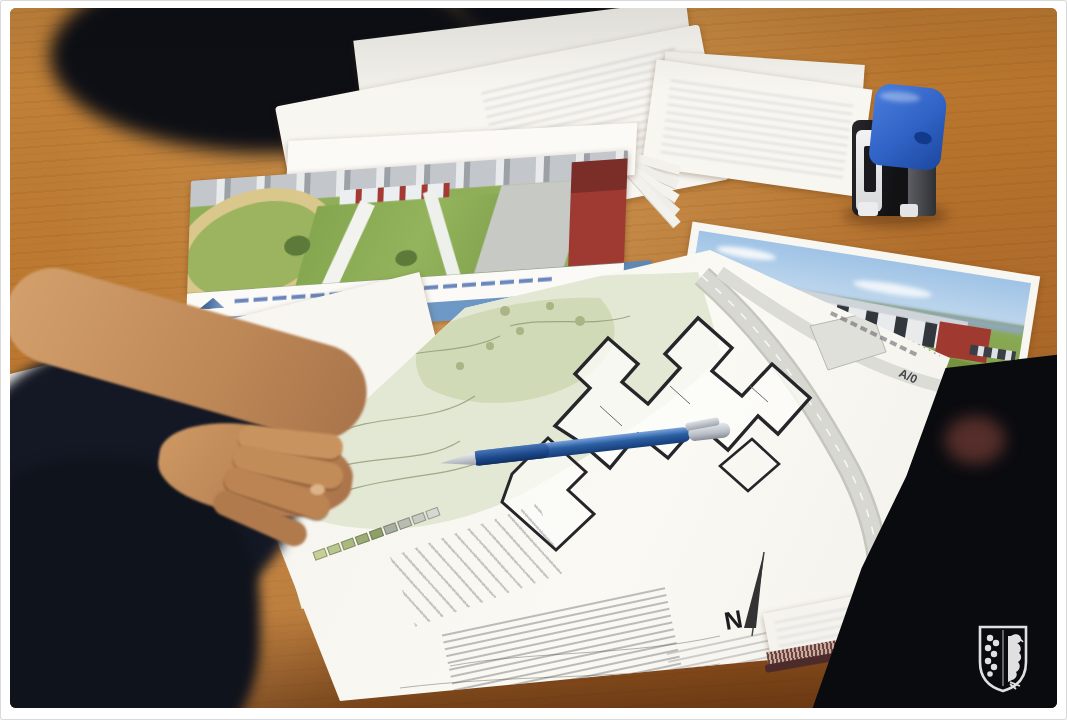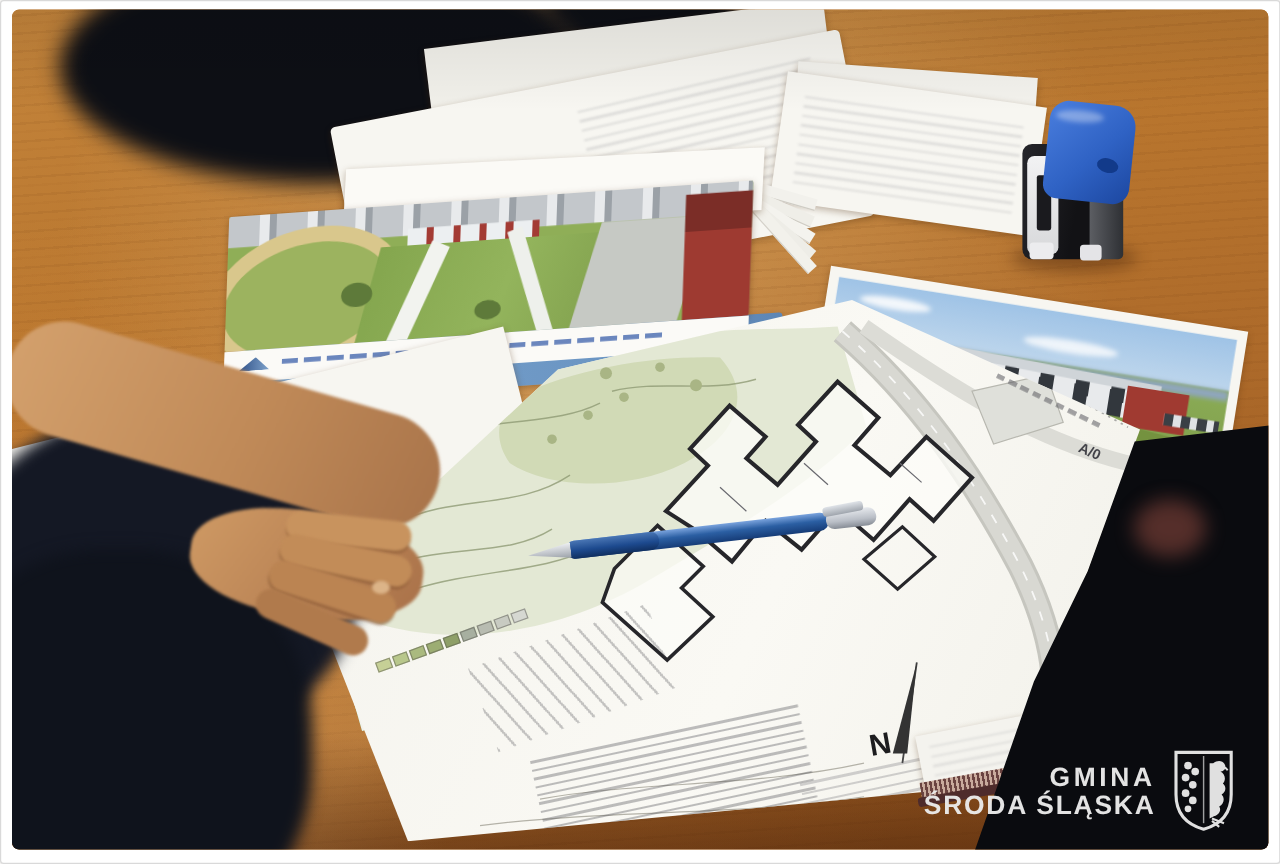--- a/index.html
+++ b/index.html
@@ -206,24 +206,20 @@
     </div>
 
     <div class="abs" style="z-index:55;left:790px;top:320px;width:280px;height:400px;">
       <div class="abs" style="inset:0;background:#0a0b0f;clip-path:polygon(52% 10%,100% 6%,100% 100%,2% 100%,22% 60%,38% 37%);filter:blur(7px);"></div>
       <div class="abs" style="left:145px;top:88px;width:60px;height:48px;background:#6e3a33;border-radius:50%;filter:blur(8px);opacity:.75;"></div>
     </div>
 
     <div class="abs vignette"></div>
 
     <div class="abs watermark">
-      <div class="wm-text">
-        <div class="wm-line1">GMINA</div>
-        <div class="wm-line2">ŚRODA ŚLĄSKA</div>
-      </div>
       <svg width="52" height="70" viewBox="0 0 52 70" style="opacity:.95;">
         <path d="M3,3 H49 V38 C49,54 40,63 26,67 C12,63 3,54 3,38 Z" fill="none" stroke="#ececec" stroke-width="2.6"></path>
         <line x1="26" y1="6" x2="26" y2="62" stroke="#ececec" stroke-width="1.2" opacity=".7"></line>
         <g fill="#ececec">
           <circle cx="13" cy="14" r="3.2"></circle>
             <circle cx="19" cy="19" r="3.2"></circle>
             <circle cx="11" cy="24" r="3.2"></circle>
           <circle cx="17" cy="30" r="3.2"></circle>
             <circle cx="11" cy="37" r="3.2"></circle>
             <circle cx="17" cy="43" r="3.2"></circle>

